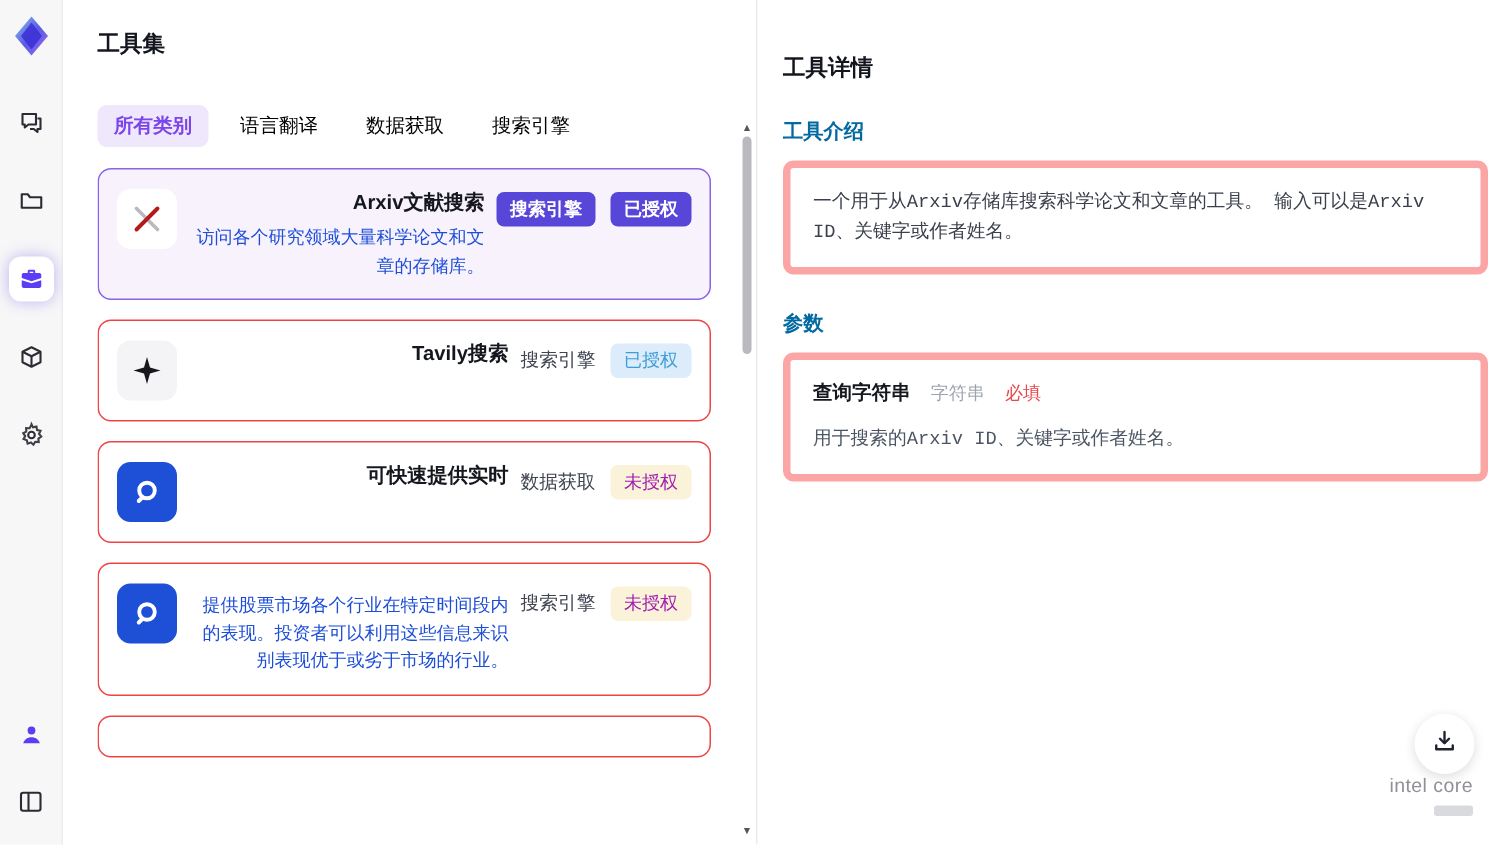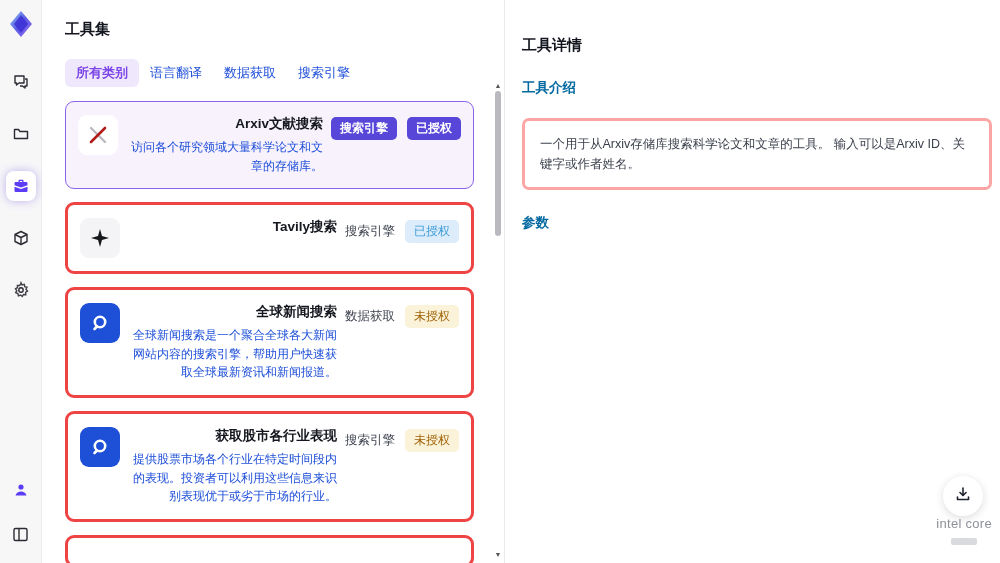--- a/index.html
+++ b/index.html
@@ -17,72 +17,72 @@
   .rail-btn.active { background:#ffffff; box-shadow:0 0 10px rgba(124,92,224,.45);
     color:#5b3df5; }
   .rail-bottom { margin-top:auto; display:flex; flex-direction:column;
     align-items:center; gap:14px; padding-bottom:14px; }
   .rail svg { display:block; }
 
   
   .tools { position:absolute; left:42px; top:0; width:462px; height:563px;
     background:#fff; padding:20px 18px 0 23px; }
   .panel-title { font-size:15px; font-weight:bold; color:#14161f; }
-  .tabs { display:flex; align-items:center; margin-top:20px; }
-  .tab { font-size:13px; color:#1d4ed8; padding:5px 11px; border-radius:6px;
+  .tabs { display:flex; align-items:center; gap:10px; margin-top:31px; }
+  .tab { font-size:13px; color:#000000; padding:5px 11px; border-radius:6px;
     cursor:pointer; white-space:nowrap; }
   .tab.active { background:#efe7fb; color:#7b45e7; font-weight:bold; }
 
   .card-list { margin-top:14px; height:462px; overflow:hidden; padding-right:12px; }
   .card { display:flex; align-items:flex-start; background:#fff;
-    border:3px solid #ef4444; border-radius:9px; padding:13px 12px 13px 12px;
+    border:1px solid #ef4444; border-radius:9px; padding:13px 12px 13px 12px;
     margin-bottom:13px; cursor:pointer; }
   .card.selected { background:#f8f2fd; border:1.5px solid #8a63e8; }
   .tool-ico { flex:0 0 40px; width:40px; height:40px; border-radius:9px;
     background:#f4f4f6; display:flex; align-items:center; justify-content:center;
     margin-right:12px; overflow:hidden; }
   .tool-ico.white { background:#fff; }
   .tool-ico.blue { background:#1d4fd7; }
   .tool-mid { flex:1 1 auto; min-width:0;text-align:right; }
   .tool-name { font-size:13.5px; font-weight:bold; color:#15171f; }
   .tool-desc { font-size:12px; color:#1d4ed8; line-height:1.55; margin-top:5px;
     max-width:240px; }
   .tool-side { flex:0 0 auto; display:flex; align-items:center; gap:10px;
     margin-left:8px; margin-top:2px; }
   .cat-text { font-size:12.5px; color:#3f4450; }
   .pill { font-size:12px; padding:3px 9px; border-radius:5px; white-space:nowrap; }
   .pill.solid { background:#5746d8; color:#fff; font-weight:bold; }
   .pill.ok { background:#dcecfa; color:#3e9cd8; }
-  .pill.warn { background:#faf3d9; color:#a16207; }
+  .pill.warn { background:#faf3d9; color:#a21caf; }
 
   
   .sb { position:absolute; right:2px; top:84px; width:8px; height:472px; }
   .sb-arrow { position:absolute; left:0; width:8px; font-size:7px; color:#555;
     text-align:center; line-height:7px; cursor:pointer; }
   .sb-thumb { position:absolute; left:1px; top:7px; width:6px; height:145px;
     background:#b9b9bf; border-radius:3px; cursor:pointer; }
 
   
   .detail { position:absolute; left:504px; top:0; width:512px; height:563px;
     background:#fff; border-left:1px solid #ebebef; padding:36px 24px 0 17px; }
   .detail h2 { font-size:15px; font-weight:bold; color:#14161f; }
   .section-h { font-size:13.5px; font-weight:bold; color:#0369a1; margin-top:24px; }
-  .info-box { margin-top:21px; border:3px solid #fca5a5; border-radius:7px;
+  .info-box { margin-top:10px; border:5px solid #fca5a5; border-radius:7px;
     background:#fff; padding:13px 15px; font-size:12.5px; color:#3a3f4b;
-    line-height:1.6; }
+    line-height:1.6;font-family:Liberation Mono, monospace; }
   .param-name { font-size:13px; font-weight:bold; color:#15171f; }
   .param-type { font-size:12px; color:#9ca3af; margin-left:6px; }
   .param-req { font-size:12px; color:#e5484d; margin-left:6px; }
   .param-desc { font-size:12.5px; color:#4b5563; margin-top:9px; }
 
   
   .fab { position:absolute; right:17px; bottom:47px; width:40px; height:40px;
     border-radius:50%; background:#fff; box-shadow:0 2px 8px rgba(0,0,0,.14);
     display:flex; align-items:center; justify-content:center; cursor:pointer; }
-  .intel { position:absolute; right:8px; bottom:14px; text-align:center;
+  .intel { position:absolute; right:18px; bottom:14px; text-align:right;
     color:#8d9097; }
   .intel .line { font-size:13px; letter-spacing:.3px; }
   .intel .sub { display:inline-block; width:26px; height:7px; background:#d9dadd;
     border-radius:2px; margin-top:2px; }
 </style>
 </head>
 <body>
 
 <div class="rail">
   <div class="logo">
@@ -198,37 +198,35 @@
         </div>
       </div>
       <div class="card">
         <div class="tool-ico blue">
           <svg width="22" height="22" viewBox="0 0 22 22" fill="none">
             <circle cx="11" cy="10" r="5.2" stroke="#fff" stroke-width="2.6"></circle>
             <path d="M8 14.5L5.5 17" stroke="#fff" stroke-width="2.6" stroke-linecap="round"></path>
           </svg>
         </div>
         <div class="tool-mid">
-          <div class="tool-name">全球新闻搜索</div>
-          <div class="tool-desc">全球新闻搜索是一个聚合全球各大新闻网站内容的搜索引擎，帮助用户快速获取全球最新资讯和新闻报道。</div>
+          <div class="tool-name">可快速提供实时</div>
         </div>
         <div class="tool-side">
           <span class="cat-text">数据获取</span>
           <span class="pill warn">未授权</span>
         </div>
       </div>
       <div class="card">
         <div class="tool-ico blue">
           <svg width="22" height="22" viewBox="0 0 22 22" fill="none">
             <circle cx="11" cy="10" r="5.2" stroke="#fff" stroke-width="2.6"></circle>
             <path d="M8 14.5L5.5 17" stroke="#fff" stroke-width="2.6" stroke-linecap="round"></path>
           </svg>
         </div>
         <div class="tool-mid">
-          <div class="tool-name">获取股市各行业表现</div>
           <div class="tool-desc">提供股票市场各个行业在特定时间段内的表现。投资者可以利用这些信息来识别表现优于或劣于市场的行业。</div>
         </div>
         <div class="tool-side">
           <span class="cat-text">搜索引擎</span>
           <span class="pill warn">未授权</span>
         </div>
       </div>
       <div class="card"></div>
     </div>
   <div class="sb">
@@ -236,20 +234,28 @@
     <div class="sb-thumb"></div>
     <div class="sb-arrow" style="bottom:-2px">▼</div>
   </div>
 </div>
 
 <div class="detail">
   <h2>工具详情</h2>
   <div class="section-h">工具介绍</div>
   <div class="info-box">一个用于从Arxiv存储库搜索科学论文和文章的工具。 输入可以是Arxiv ID、关键字或作者姓名。</div>
   <div class="section-h">参数</div>
+  <div class="info-box">
+    <div>
+      <span class="param-name">查询字符串</span>
+      <span class="param-type">字符串</span>
+      <span class="param-req">必填</span>
+    </div>
+    <div class="param-desc">用于搜索的Arxiv ID、关键字或作者姓名。</div>
+  </div>
 </div>
 
 <div class="fab">
   <span>
     <svg width="16" height="16" viewBox="0 0 16 16" fill="none" stroke="#1f2330" stroke-width="1.6" stroke-linecap="round" stroke-linejoin="round">
       <path d="M8 2v7"></path>
         <path d="M5 6.5L8 9.5l3-3"></path>
         <path d="M2.5 11v2.5h11V11"></path>
     </svg>
   </span>

